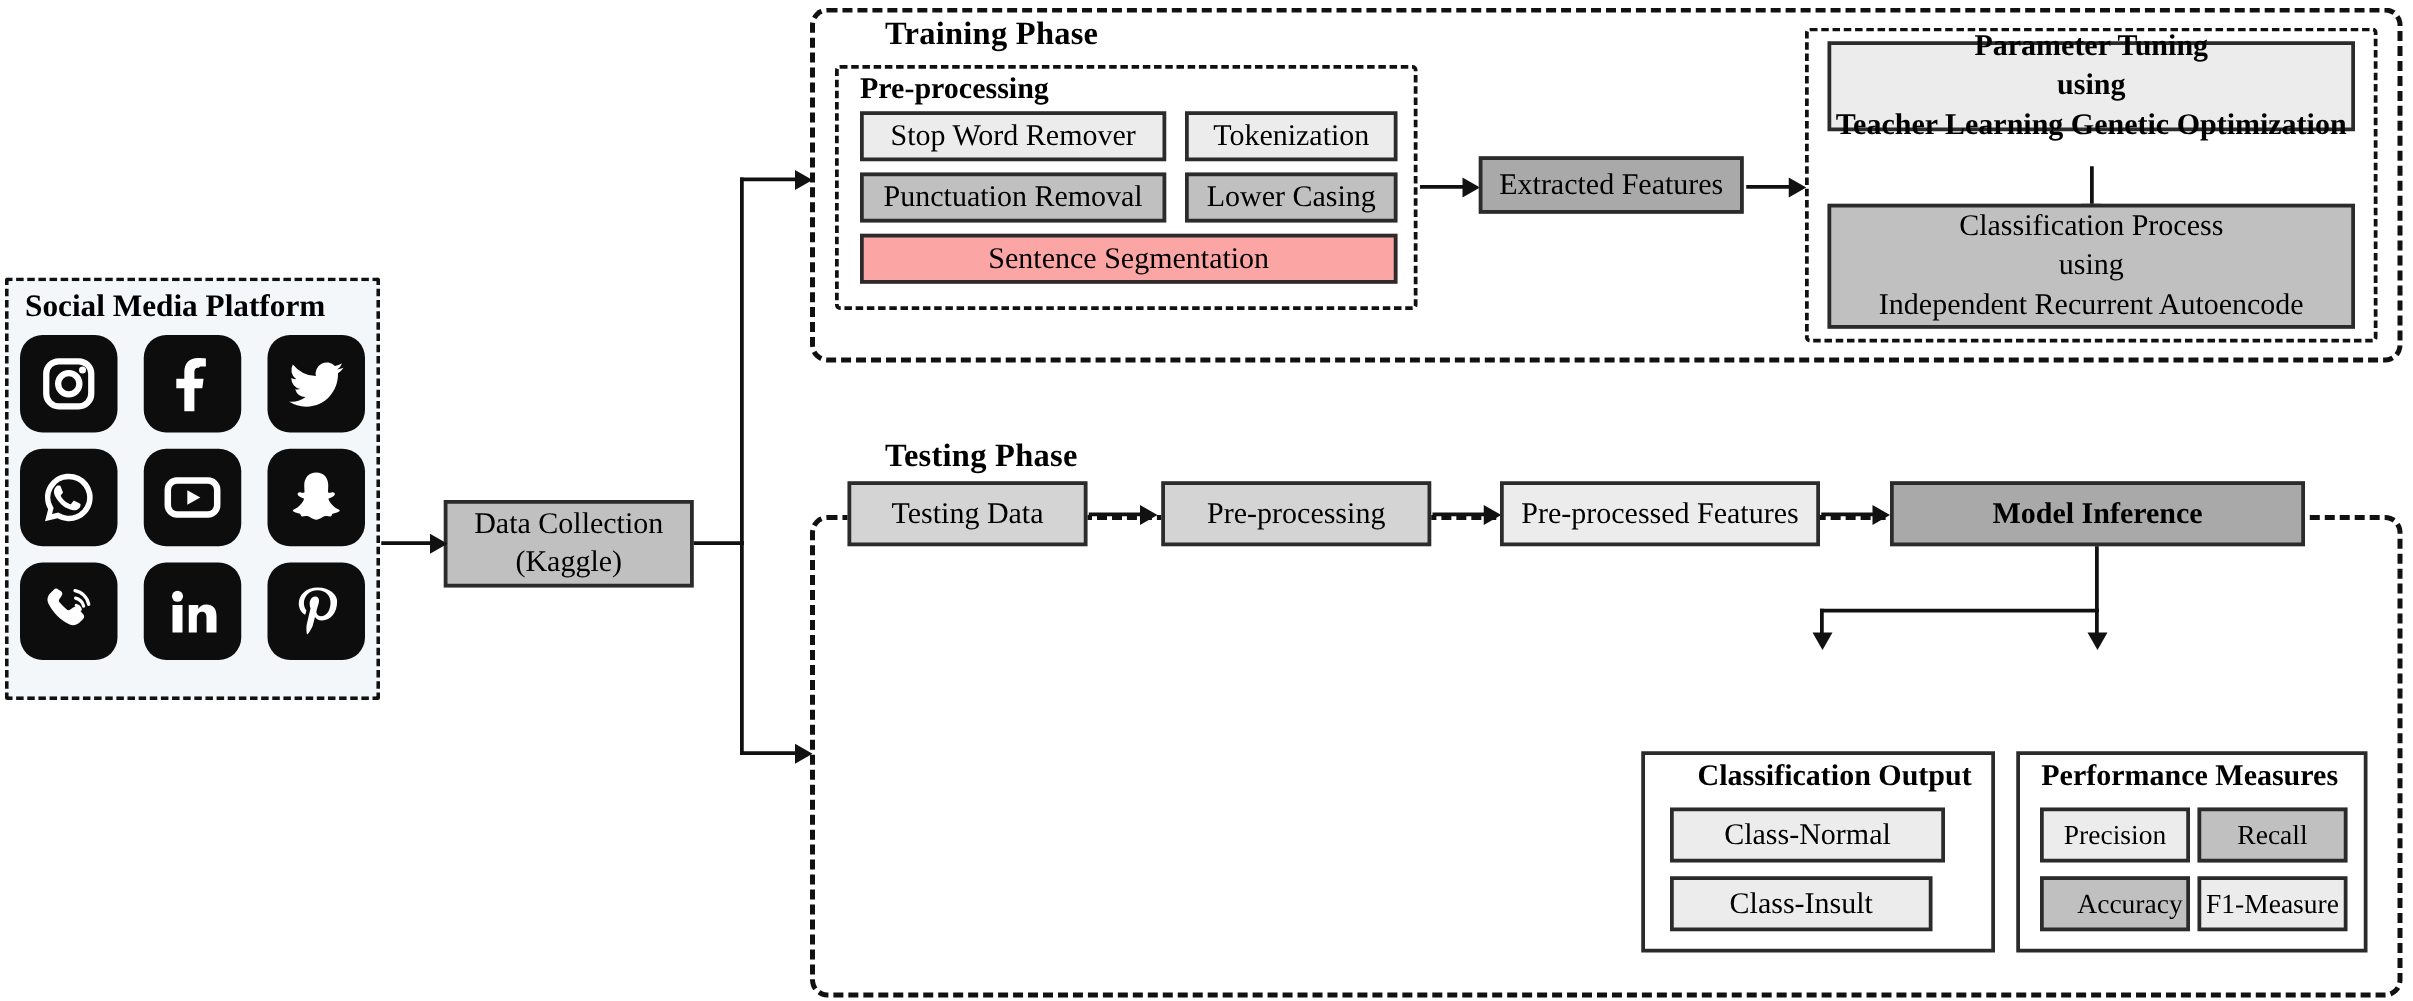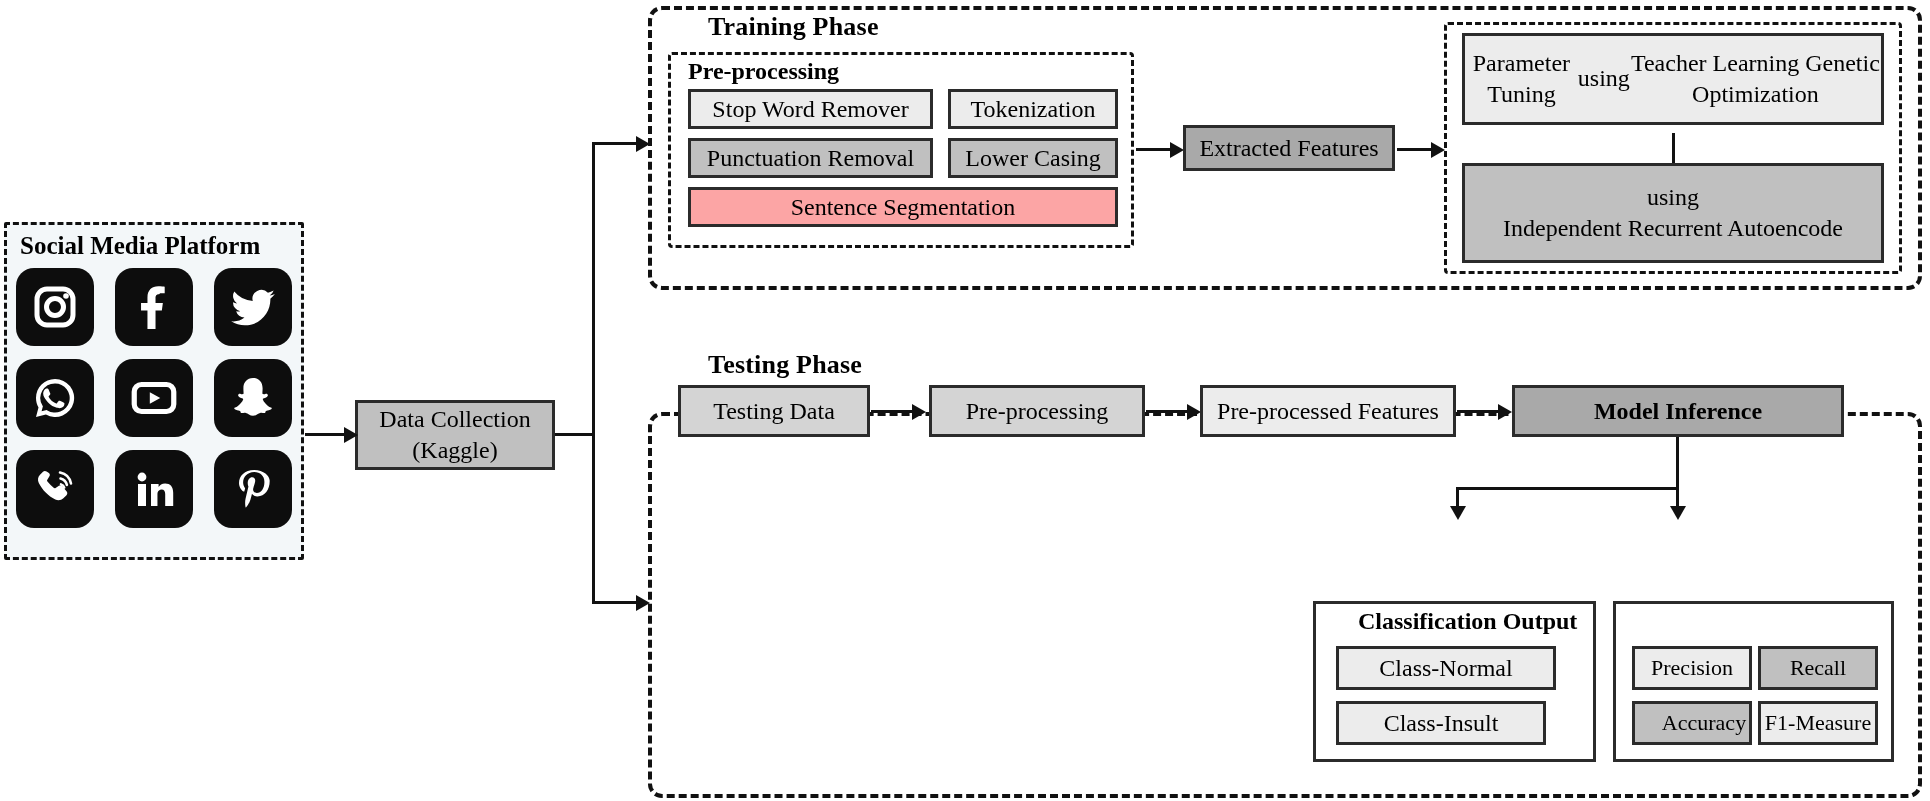--- a/index.html
+++ b/index.html
@@ -178,30 +178,31 @@
   <div class="ln hl" style="left:1136px;top:148px;width:40px;"></div>
   <div class="arrow-r" style="left:1170px;top:142px;"></div>
 
   <div class="pbox dark abs" style="left:1183px;top:125px;width:212px;height:46px;">Extracted Features</div>
 
   <div class="ln hl" style="left:1397px;top:148px;width:40px;"></div>
   <div class="arrow-r" style="left:1431px;top:142px;"></div>
 
   <div class="dashbox thin" style="left:1444px;top:22px;width:458px;height:252px;"></div>
 
-  <div class="pbox lite ml abs" style="left:1462px;top:33px;width:422px;height:92px;flex-direction:row;">
+  <div class="pbox lite ml abs" style="left:1462px;top:33px;width:422px;height:72px;flex-direction:column;font-weight:bold;">
     <span>Parameter Tuning</span>
     <span>using</span>
     <span>Teacher Learning Genetic Optimization</span>
   </div>
 
   <div class="ln vl" style="left:1672px;top:133px;height:34px;"></div>
   <div class="arrow-d" style="left:1665px;top:163px;"></div>
 
   <div class="pbox grey ml abs" style="left:1462px;top:163px;width:422px;height:100px;flex-direction:column;">
+    <span>Classification Process</span>
     <span>using</span>
     <span>Independent Recurrent Autoencode</span>
   </div>
 
   <div class="dashbox" style="left:648px;top:412px;width:1274px;height:386px;"></div>
   <div class="phase-title" style="left:676px;top:350px;">Testing Phase</div>
 
   <div class="pbox mid abs" style="left:678px;top:385px;width:192px;height:52px;">Testing Data</div>
   <div class="ln hl" style="left:871px;top:410px;width:46px;"></div>
   <div class="arrow-r" style="left:912px;top:404px;"></div>
@@ -222,18 +223,19 @@
   <div class="arrow-d" style="left:1450px;top:506px;"></div>
   <div class="ln vl" style="left:1676px;top:487px;height:24px;"></div>
   <div class="arrow-d" style="left:1670px;top:506px;"></div>
 
   <div class="pbox white abs" style="left:1313px;top:601px;width:283px;height:161px;"></div>
   <div class="sub-title" style="left:1358px;top:608px;">Classification Output</div>
   <div class="pbox lite abs" style="left:1336px;top:646px;width:220px;height:44px;">Class-Normal</div>
   <div class="pbox lite abs" style="left:1336px;top:701px;width:210px;height:44px;">Class-Insult</div>
 
   <div class="pbox white abs" style="left:1613px;top:601px;width:281px;height:161px;"></div>
+  <div class="sub-title" style="left:1633px;top:608px;">Performance Measures</div>
   <div class="pbox lite small abs" style="left:1632px;top:646px;width:120px;height:44px;">Precision</div>
   <div class="pbox grey small abs" style="left:1758px;top:646px;width:120px;height:44px;">Recall</div>
   <div class="pbox grey small abs" style="left:1632px;top:701px;width:120px;height:44px;padding-left:24px;">Accuracy</div>
   <div class="pbox lite small abs" style="left:1758px;top:701px;width:120px;height:44px;">F1-Measure</div>
 
 </div>
 
 </body></html>

